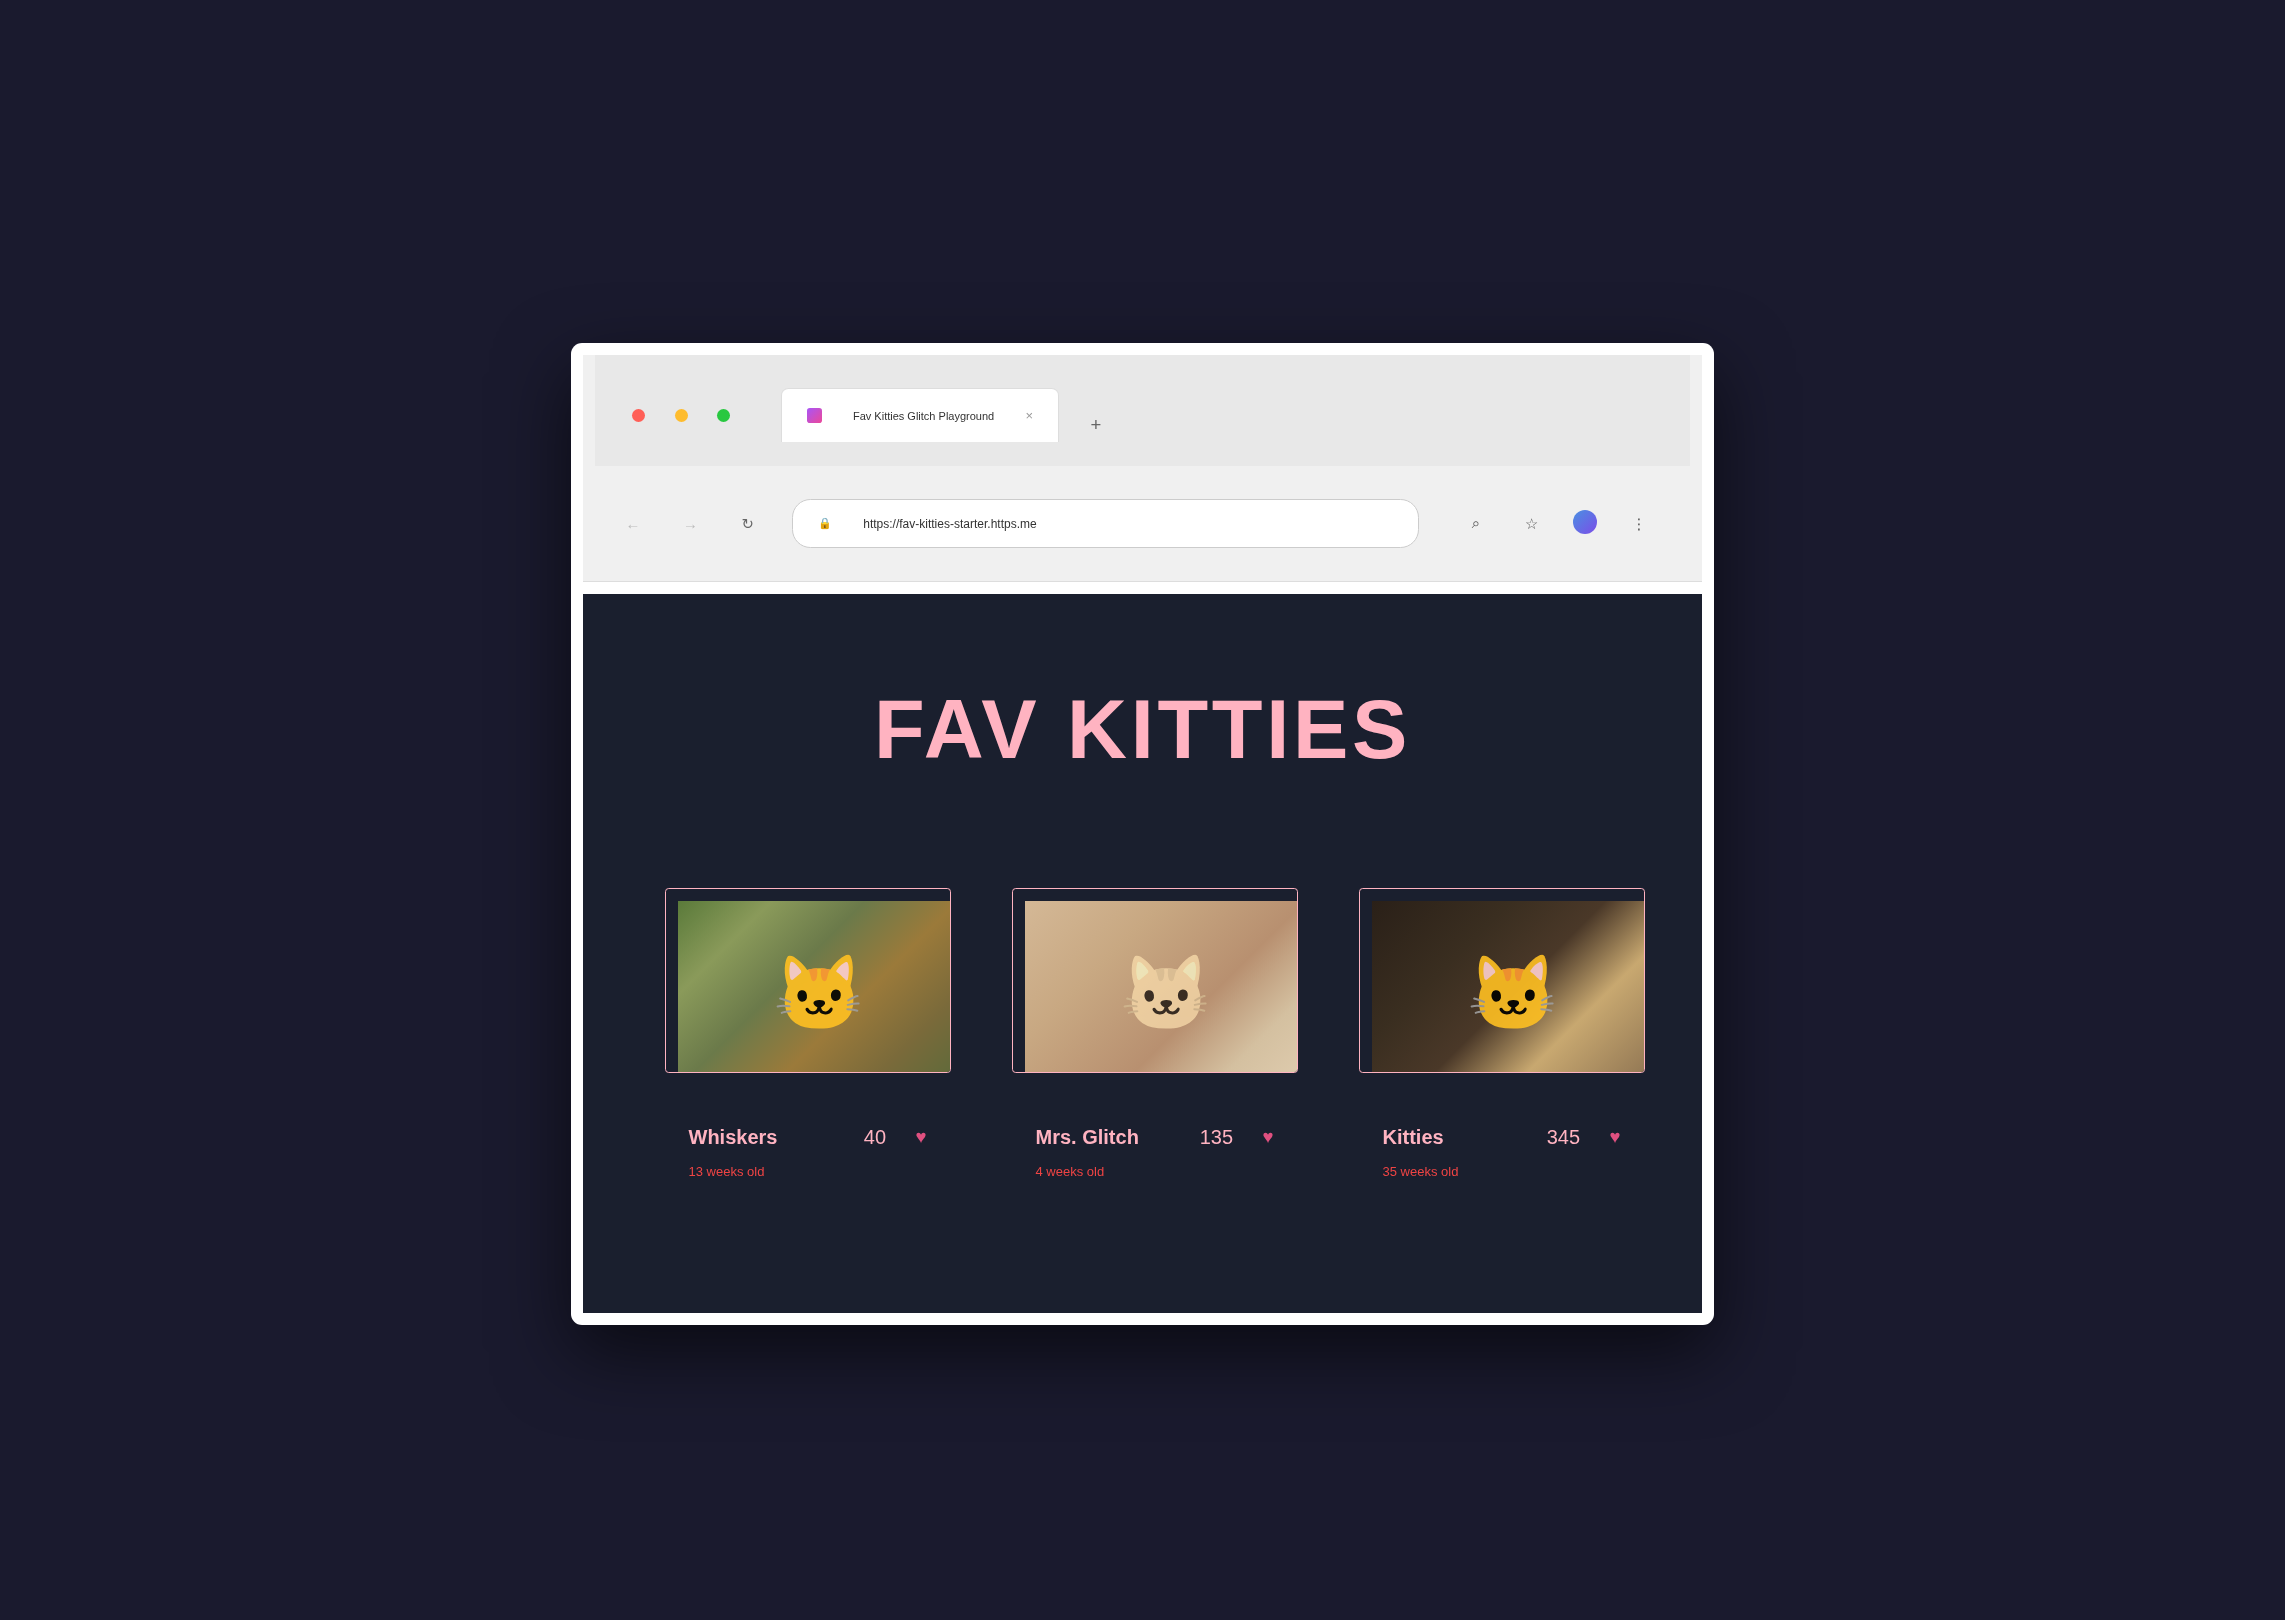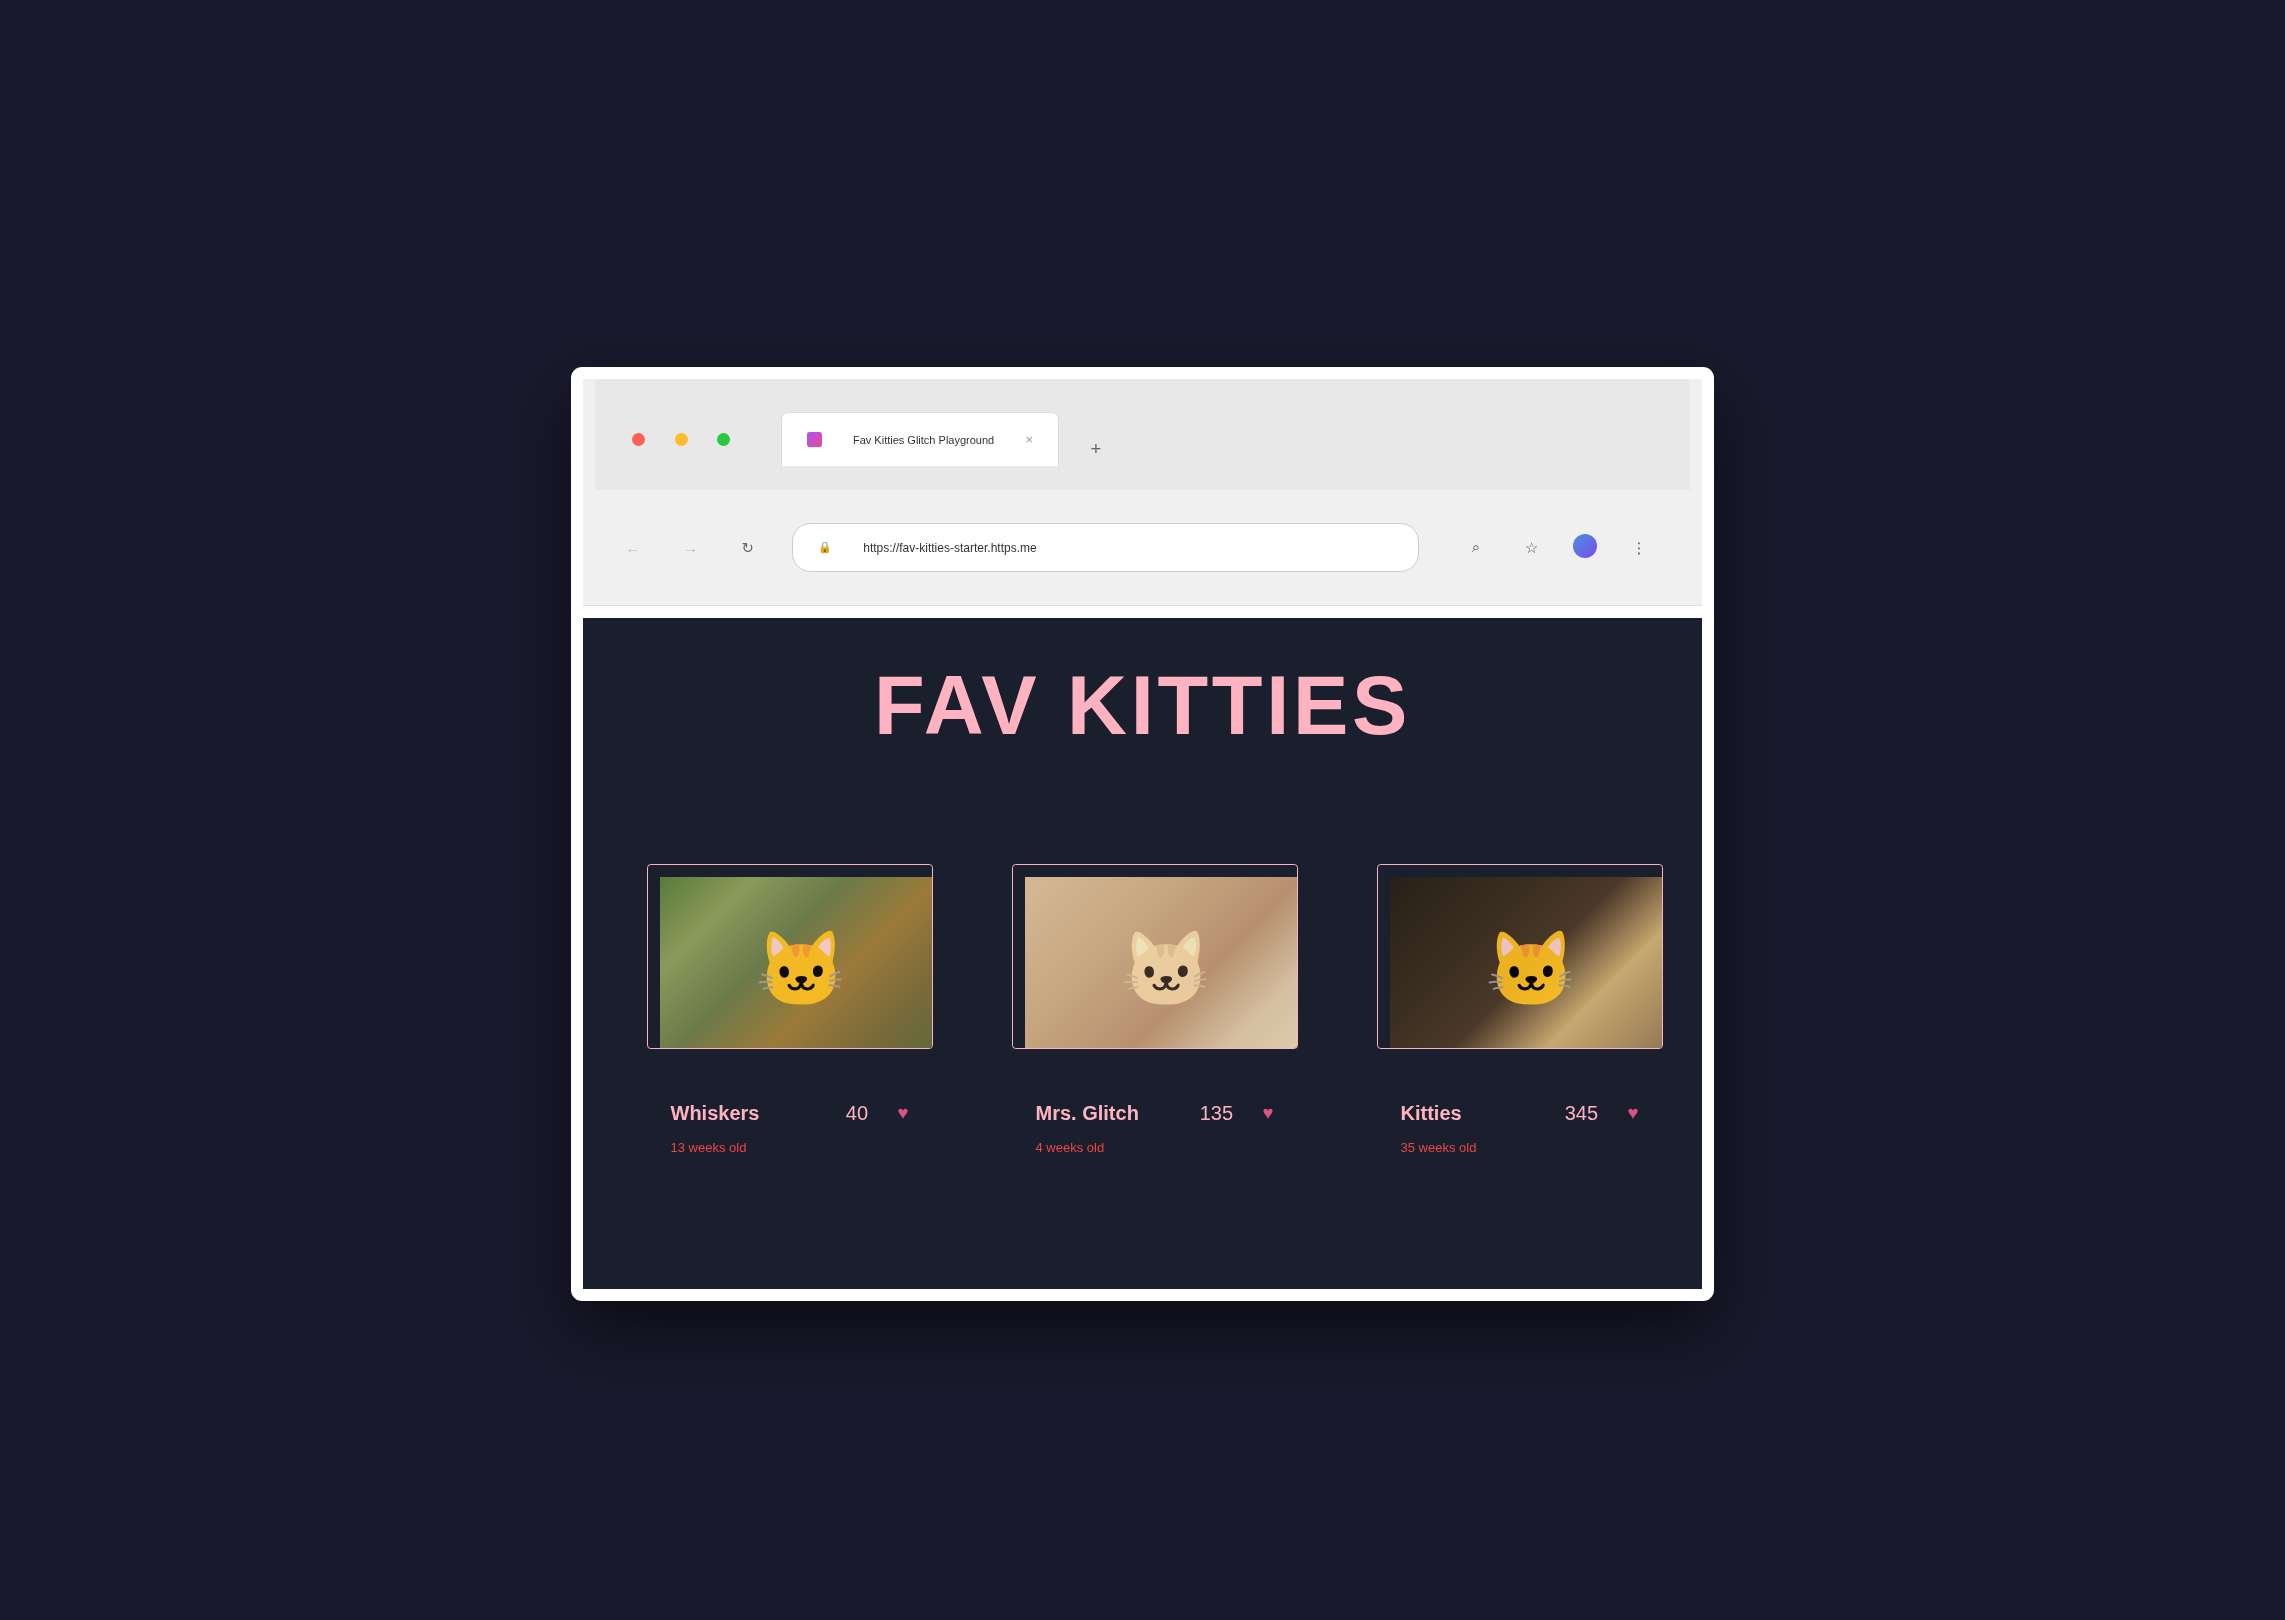--- a/index.html
+++ b/index.html
@@ -179,36 +179,36 @@
       overflow: hidden;
     }
 
     
     .page-content {
       background: #1a1f2e;
       min-height: 646px;
       display: flex;
       flex-direction: column;
       align-items: center;
-      padding: 28px 37px 74px;
+      padding: 76px 37px 74px;
     }
 
     .page-title {
       font-size: 83px;
       font-weight: 900;
       color: #ffb3c1;
       letter-spacing: 3.7px;
       margin-bottom: 74px;
       text-transform: uppercase;
       font-family: Arial Black, Arial, sans-serif;
     }
 
     .kitties-grid {
       display: flex;
-      gap: 55px;
+      gap: 37px;
       justify-content: center;
       align-items: flex-start;
     }
 
     .kitty-card {
       display: flex;
       flex-direction: column;
       align-items: flex-start;
       width: 286px;
     }

